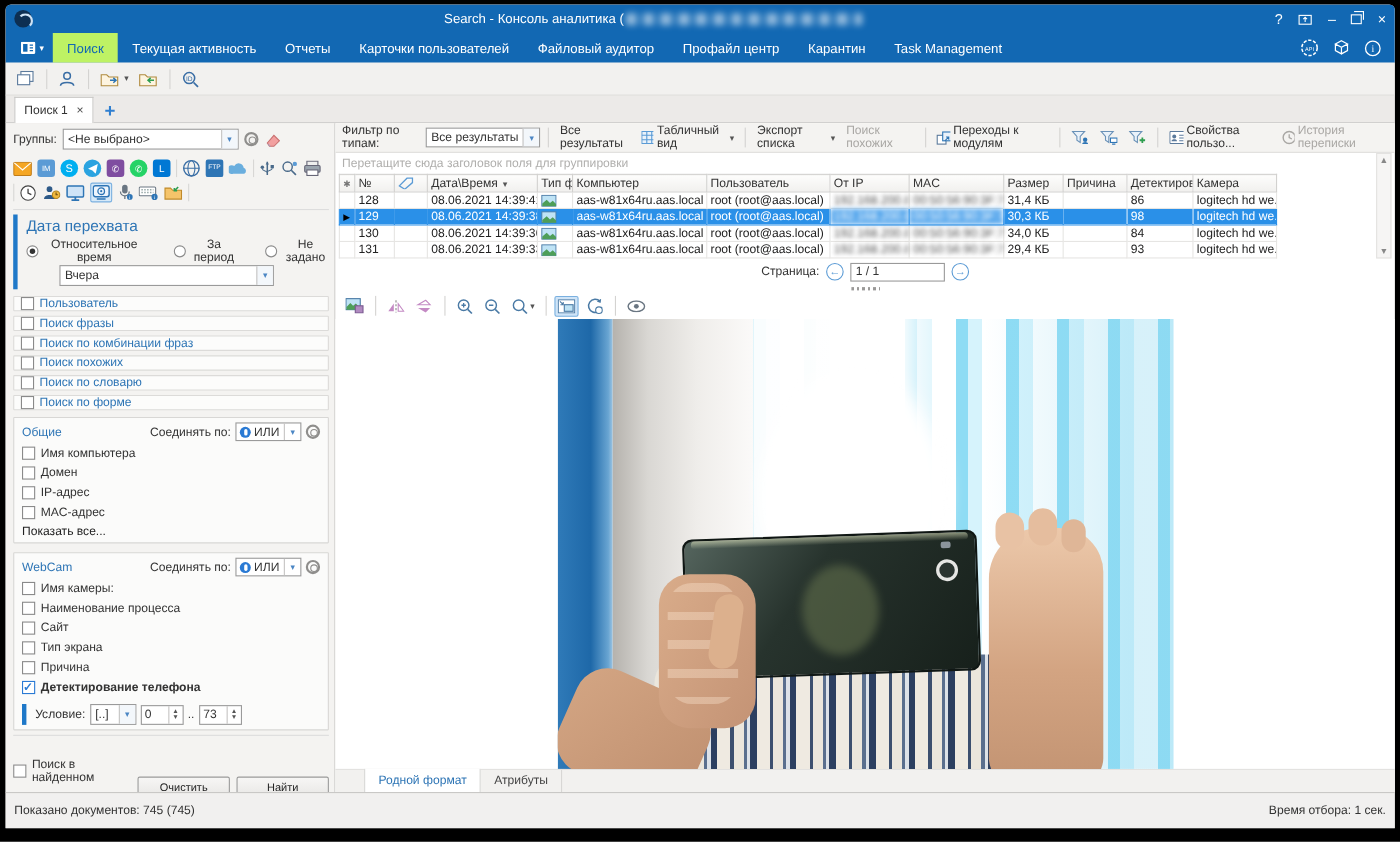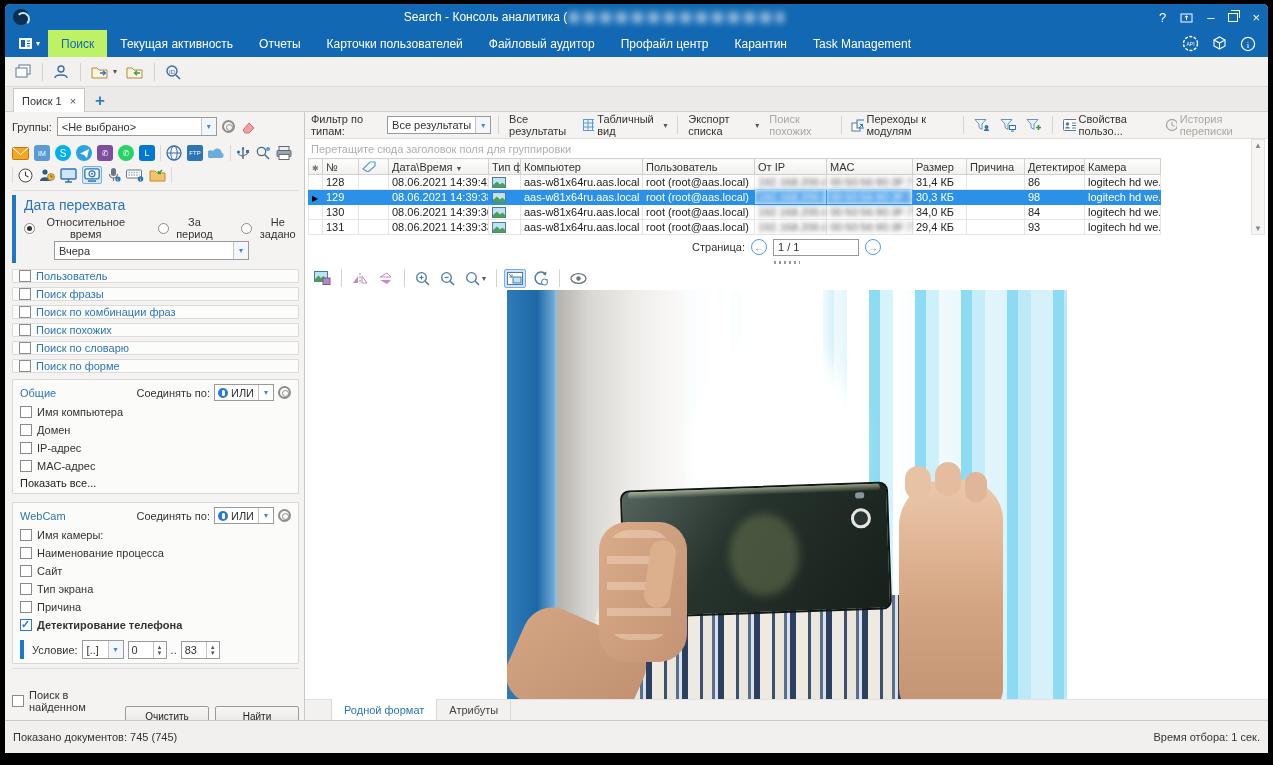--- a/index.html
+++ b/index.html
@@ -534,21 +534,21 @@
           </span>
           <span class="spin">
             <span class="v">0</span>
               <span class="arr">
                 <span>▲</span>
                 <span>▼</span>
               </span>
           </span>
           <span>..</span>
           <span class="spin">
-            <span class="v">83</span>
+            <span class="v">73</span>
               <span class="arr">
                 <span>▲</span>
                 <span>▼</span>
               </span>
           </span>
         </div>
       </div>
 
       <div class="sb-bottom">
         <span class="row">

